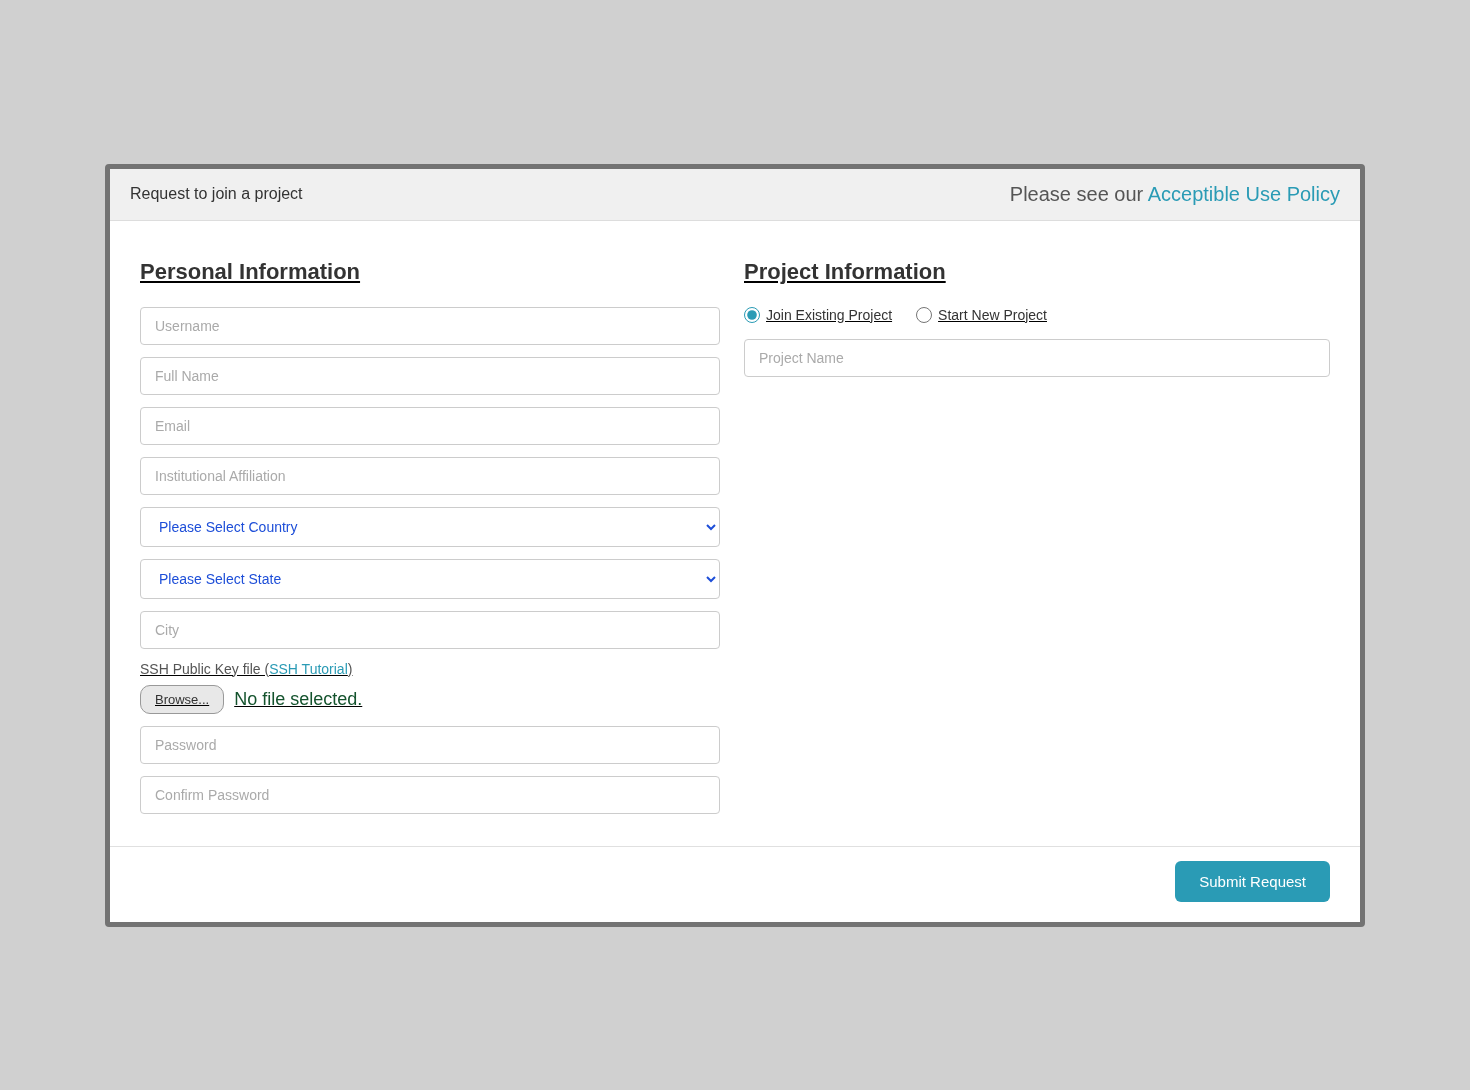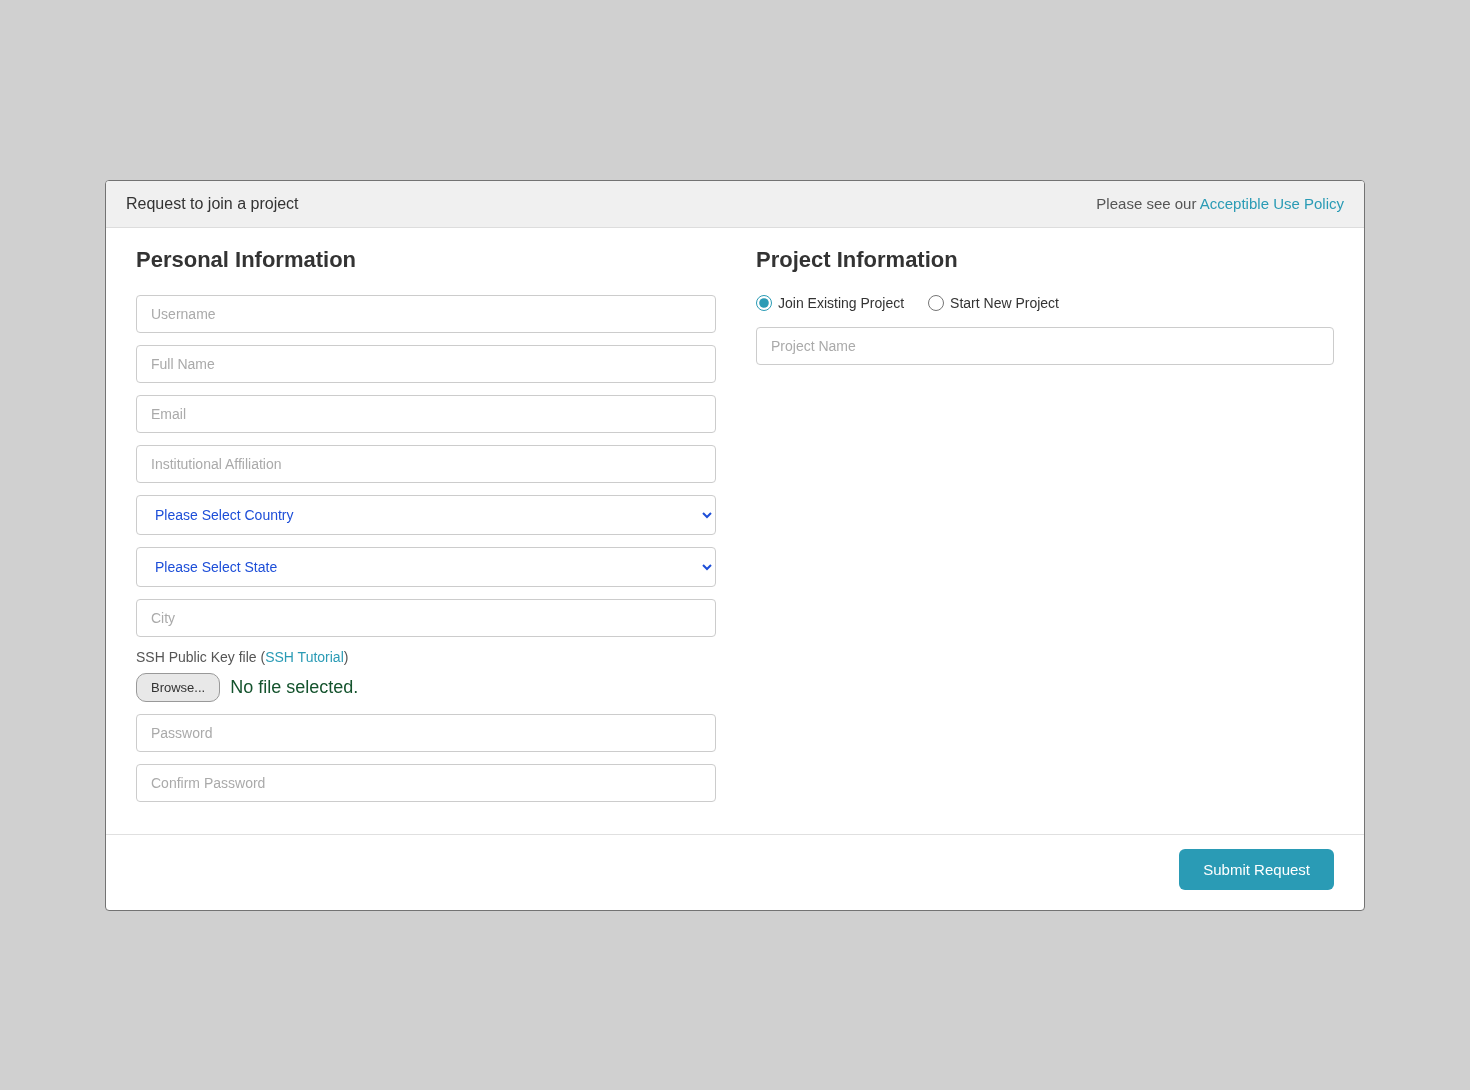--- a/index.html
+++ b/index.html
@@ -14,54 +14,55 @@
       display: flex;
       justify-content: center;
       align-items: center;
       min-height: 100vh;
       padding: 20px;
     }
 
     .main-container {
       width: 1260px;
       background: #fff;
-      border: 1px solid #737373;
+      border: 5px solid #737373;
       border-radius: 4px;
       overflow: hidden;
     }
 
     .header-bar {
       background: #f0f0f0;
       padding: 14px 20px;
       display: flex;
       justify-content: space-between;
       align-items: center;
       border-bottom: 1px solid #ddd;
     }
 
     .header-title {
       font-size: 16px;
       color: #333;
       font-weight: normal;
     }
 
     .header-policy {
-      font-size: 15px;
+      font-size: 20px;
       color: #555;
     }
 
     .header-policy a {
       color: #2a9bb5;
       text-decoration: none;
     }
 
     .form-body {
       display: flex;
-      padding: 19px 30px 20px 30px;
-      gap: 40px;
+      padding: 38px 30px 20px 30px;
+      gap: 24px;
+      text-decoration: underline;
     }
 
     .left-column {
       flex: 0 0 580px;
     }
 
     .right-column {
       flex: 1;
     }
 

